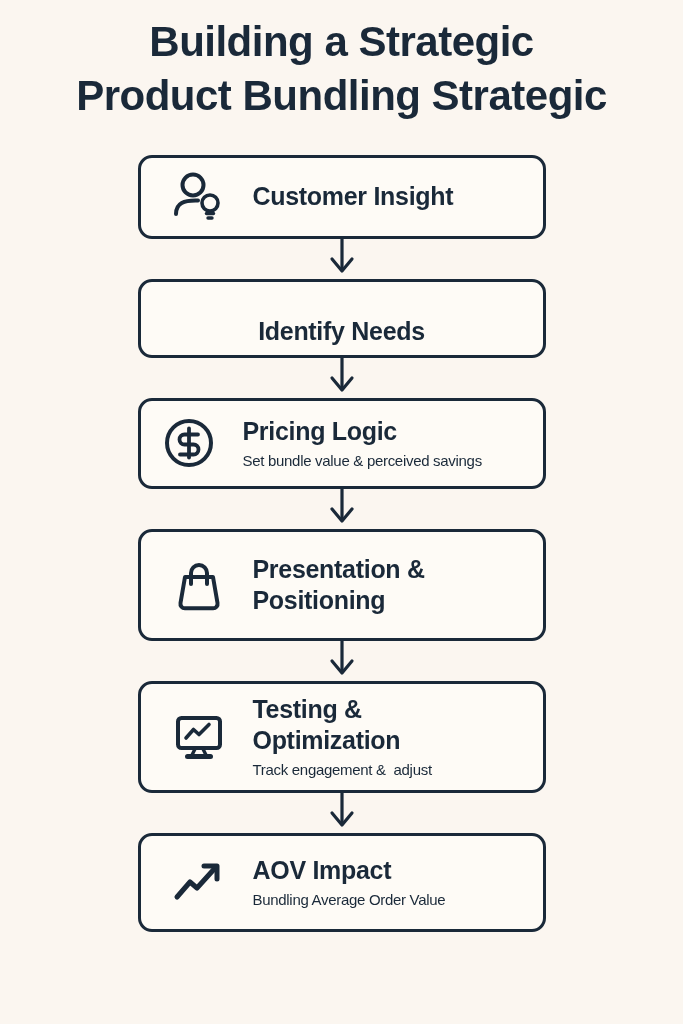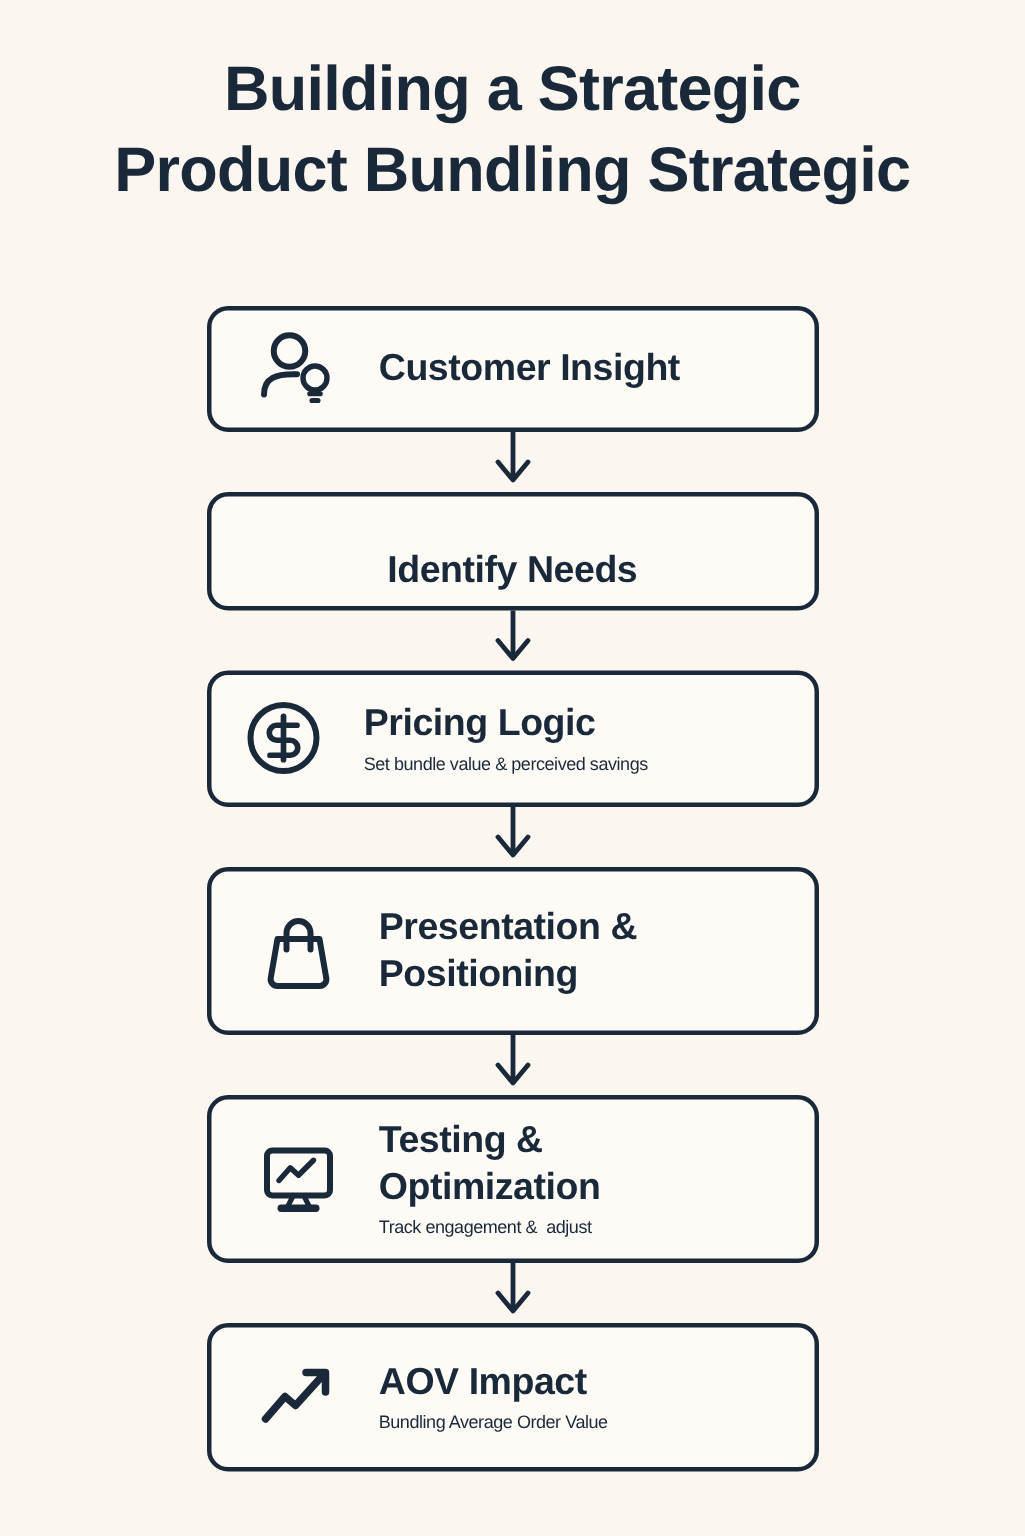--- a/index.html
+++ b/index.html
@@ -10,21 +10,21 @@
   *{box-sizing:border-box;margin:0;padding:0;}
   html,body{width:683px;height:1024px;}
   body{
     background:var(--background);
     font-family:"Liberation Sans", sans-serif;
     color:var(--ink);
     overflow:hidden;
   }
   .page{width:683px;height:1024px;position:relative;}
   .title{
-    padding-top:32px;
+    padding-top:15px;
     text-align:center;
     font-size:42px;
     font-weight:700;
     line-height:1.28;
     letter-spacing:-0.5px;
     color:var(--ink);
   }
   .flow{
     width:408px;
     margin:32px auto 0;
@@ -54,28 +54,28 @@
   .text{display:flex;flex-direction:column;justify-content:center;}
   .heading{
     font-size:25px;
     font-weight:700;
     line-height:1.24;
     letter-spacing:-0.3px;
     max-width:258px;
     color:var(--ink);
   }
   .subtitle{
-    font-size:12px;
+    font-size:15px;
     line-height:1.3;
     letter-spacing:-0.3px;
     margin-top:4px;
     white-space:pre;
     color:var(--ink);
   }
-  .h84{min-height:84px;margin-top:32px;}
+  .h84{min-height:84px;}
   .h79{min-height:79px;}
   .h91{min-height:91px;padding-left:20px;}
   .h112{min-height:112px;}
   .h99{min-height:99px;}
   .arrow{
     align-self:center;
     height:40px;
     display:flex;
     align-items:flex-start;
     justify-content:center;

